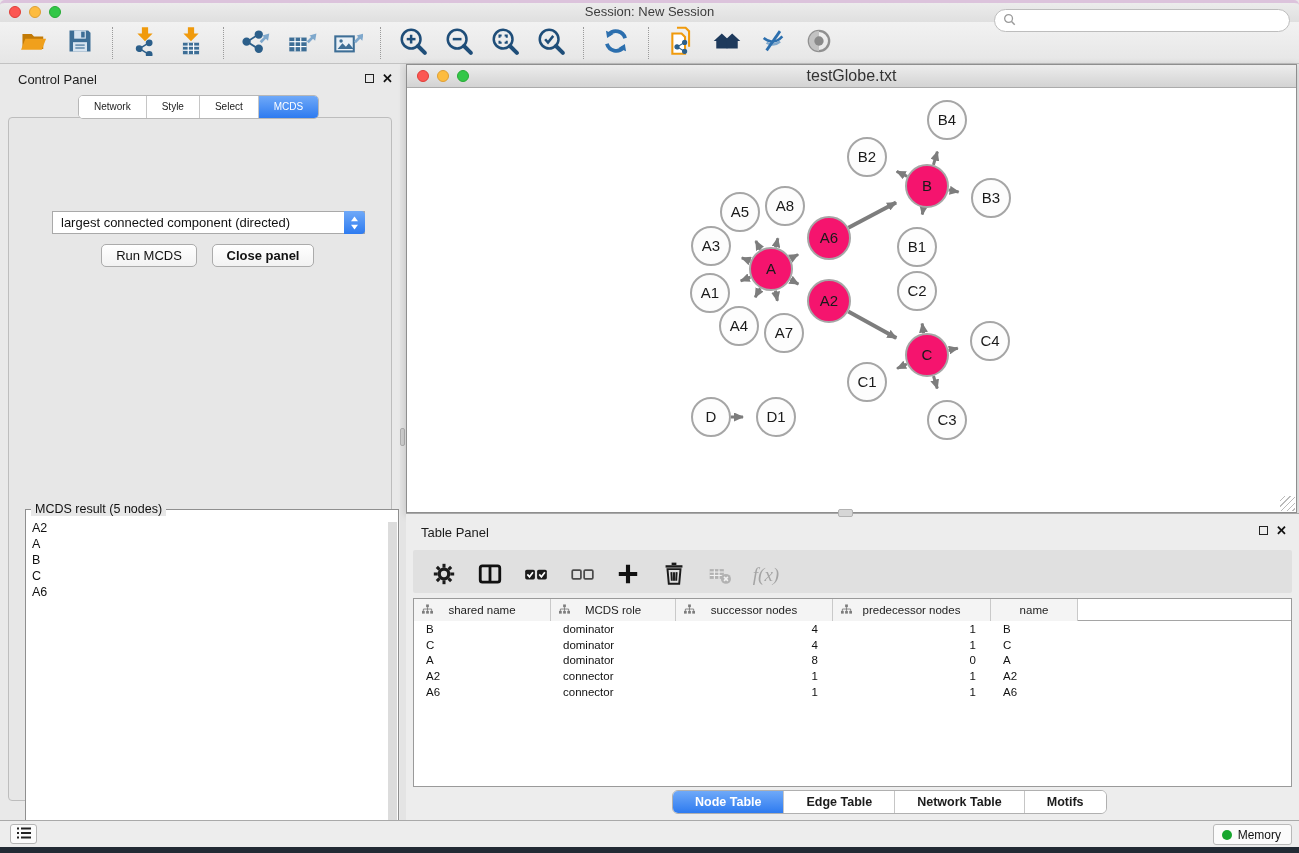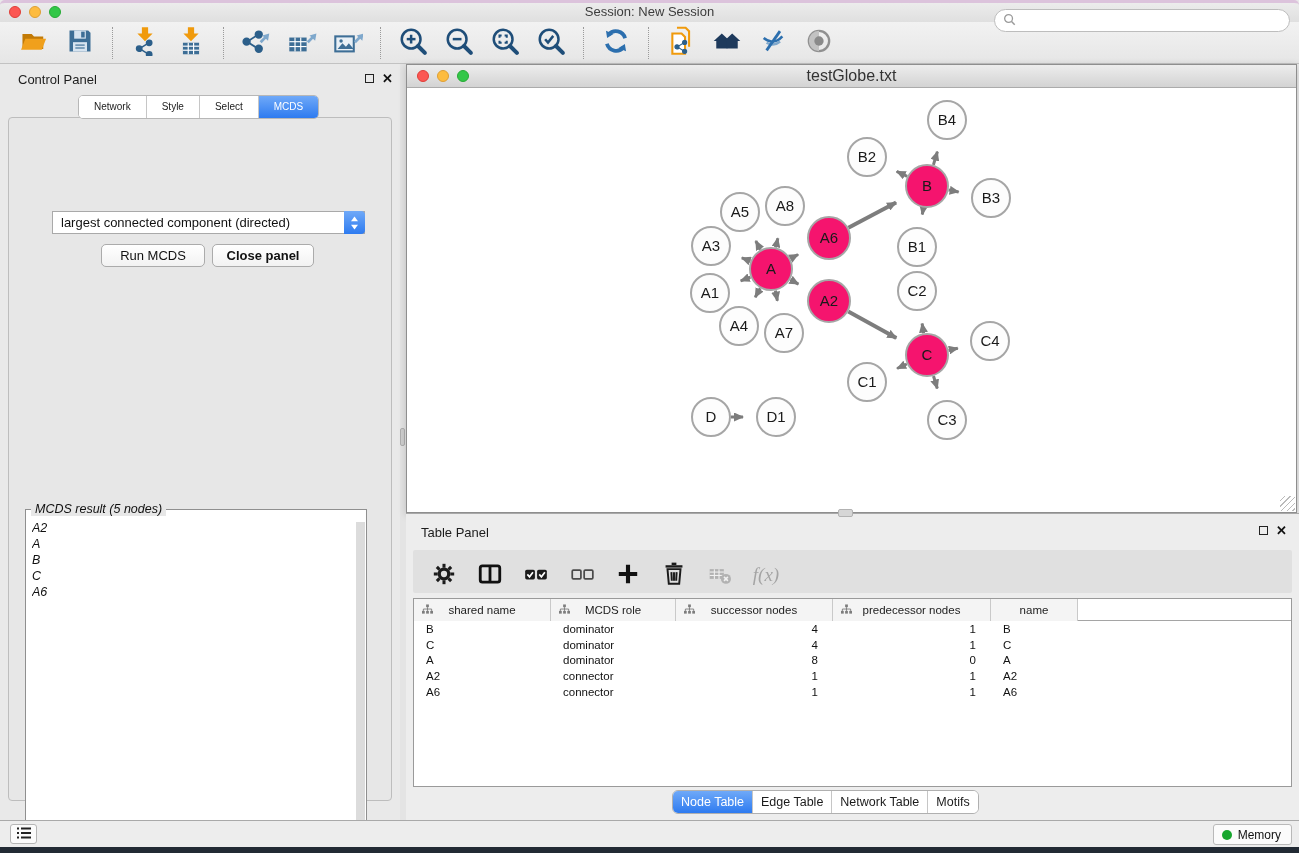--- a/index.html
+++ b/index.html
@@ -47,24 +47,24 @@
   .cp-tab.active { background:linear-gradient(#6FA9F8,#2E7BF0); color:#fff; }
   #opt-label { position:absolute; left:0; top:70px; width:400px; text-align:center; font-size:13px; color:#111; }
   #opt-dropdown { position:absolute; left:43px; top:93px; width:313px; height:23px; background:#fff;
     border:1px solid #A9A9A9; border-radius:0; display:flex; align-items:center; cursor:pointer; }
   #opt-dropdown .dd-text { flex:1; font-size:13px; color:#111; padding-left:8px; white-space:nowrap; overflow:hidden; }
   #opt-dropdown .dd-stepper { width:21px; height:23px; margin-right:-1px; border-radius:0 4px 4px 0;
     background:linear-gradient(#6FA9F8,#2E7BF0); display:flex; align-items:center; justify-content:center; }
   .cp-btn { position:absolute; top:126px; height:23px; background:linear-gradient(#FFFFFF,#F2F2F2);
     border:1px solid #ABABAB; border-radius:5px; font-size:13px; color:#111;
     font-family:"Liberation Sans", sans-serif; cursor:pointer; }
-  #run-btn { left:92px; width:104px; }
+  #run-btn { left:92px; width:96px; }
   #close-btn { left:203px; width:102px;font-weight:bold; }
-  #result-box { position:absolute; left:16px; top:391px; width:342px; height:345px; background:#fff;
-    border:1px solid #8F8F8F;font-style:italic; }
+  #result-box { position:absolute; left:16px; top:391px; width:374px; height:345px; background:#fff;
+    border:1px solid #8F8F8F; }
   #result-title { position:absolute; left:5px; top:-8px; background:#E7E7E7; padding:0 4px;
     font-size:12.5px; color:#111; white-space:nowrap; }
   #result-list { position:absolute; left:6px; top:10px; right:14px; bottom:4px; overflow:hidden; }
   .result-item { font-size:12.5px; color:#111; line-height:16px; }
   #result-scrollbar { position:absolute; right:1px; top:12px; bottom:2px; width:9px; background:#DCDCDC; }
 
   
   #v-splitter { left:400px; top:64px; width:6px; height:756px; background:#E4E4E4; }
   #v-grip { position:absolute; left:0; top:364px; width:5px; height:18px; background:#CFCFCF;
     border:1px solid #AFAFAF; border-radius:2px; }
@@ -94,22 +94,22 @@
   #tp-table { position:absolute; left:7px; top:84px; width:879px; height:189px; background:#fff;
     border:1px solid #9A9A9A; overflow:hidden; }
   #tp-head { display:flex; height:22px; border-bottom:1px solid #A5A5A5; background:#fff; }
   .th-cell { position:relative; height:22px; background:#F4F4F4; border-right:1px solid #C9C9C9;
     display:flex; align-items:center; justify-content:center; font-size:11.5px; color:#222; }
   .th-cell .hier { position:absolute; left:8px; top:5px; }
   .tr-row { display:flex; height:15.7px; align-items:center; }
   .td-cell { font-size:11.5px; color:#111; white-space:nowrap; overflow:hidden; }
   #tp-tabs { position:absolute; left:266px; top:276px; display:flex; border:1px solid #B0B0B0;
     border-radius:6px; overflow:hidden; background:#fff; }
-  .tp-tab { height:22px; line-height:22px; padding:0 8px; font-size:12.5px; color:#1b1b1b;
-    background:#fff; border-right:1px solid #C6C6C6; cursor:pointer; }
+  .tp-tab { height:22px; line-height:22px; padding:0 22px; font-size:12.5px; color:#1b1b1b;
+    background:#fff; border-right:1px solid #C6C6C6; cursor:pointer;font-weight:bold; }
   .tp-tab:last-child { border-right:none; }
   .tp-tab.active { background:linear-gradient(#6FA9F8,#2E7BF0); color:#fff; }
 
   
   #statusbar { left:0; top:820px; width:1299px; height:27px; background:#EDEDED; border-top:1px solid #A9A9A9; }
   #list-btn { position:absolute; left:10px; top:3px; width:27px; height:20px; background:#FBFBFB;
     border:1px solid #B5B5B5; border-radius:3px; display:flex; align-items:center; justify-content:center; cursor:pointer; }
   #memory-btn { position:absolute; right:7px; top:3px; height:21px; background:#FBFBFB; border:1px solid #B9B9B9;
     border-radius:3px; display:flex; align-items:center; gap:6px; padding:0 10px 0 8px; cursor:pointer; }
   #memory-dot { width:10px; height:10px; border-radius:50%; background:#17A62E; }

